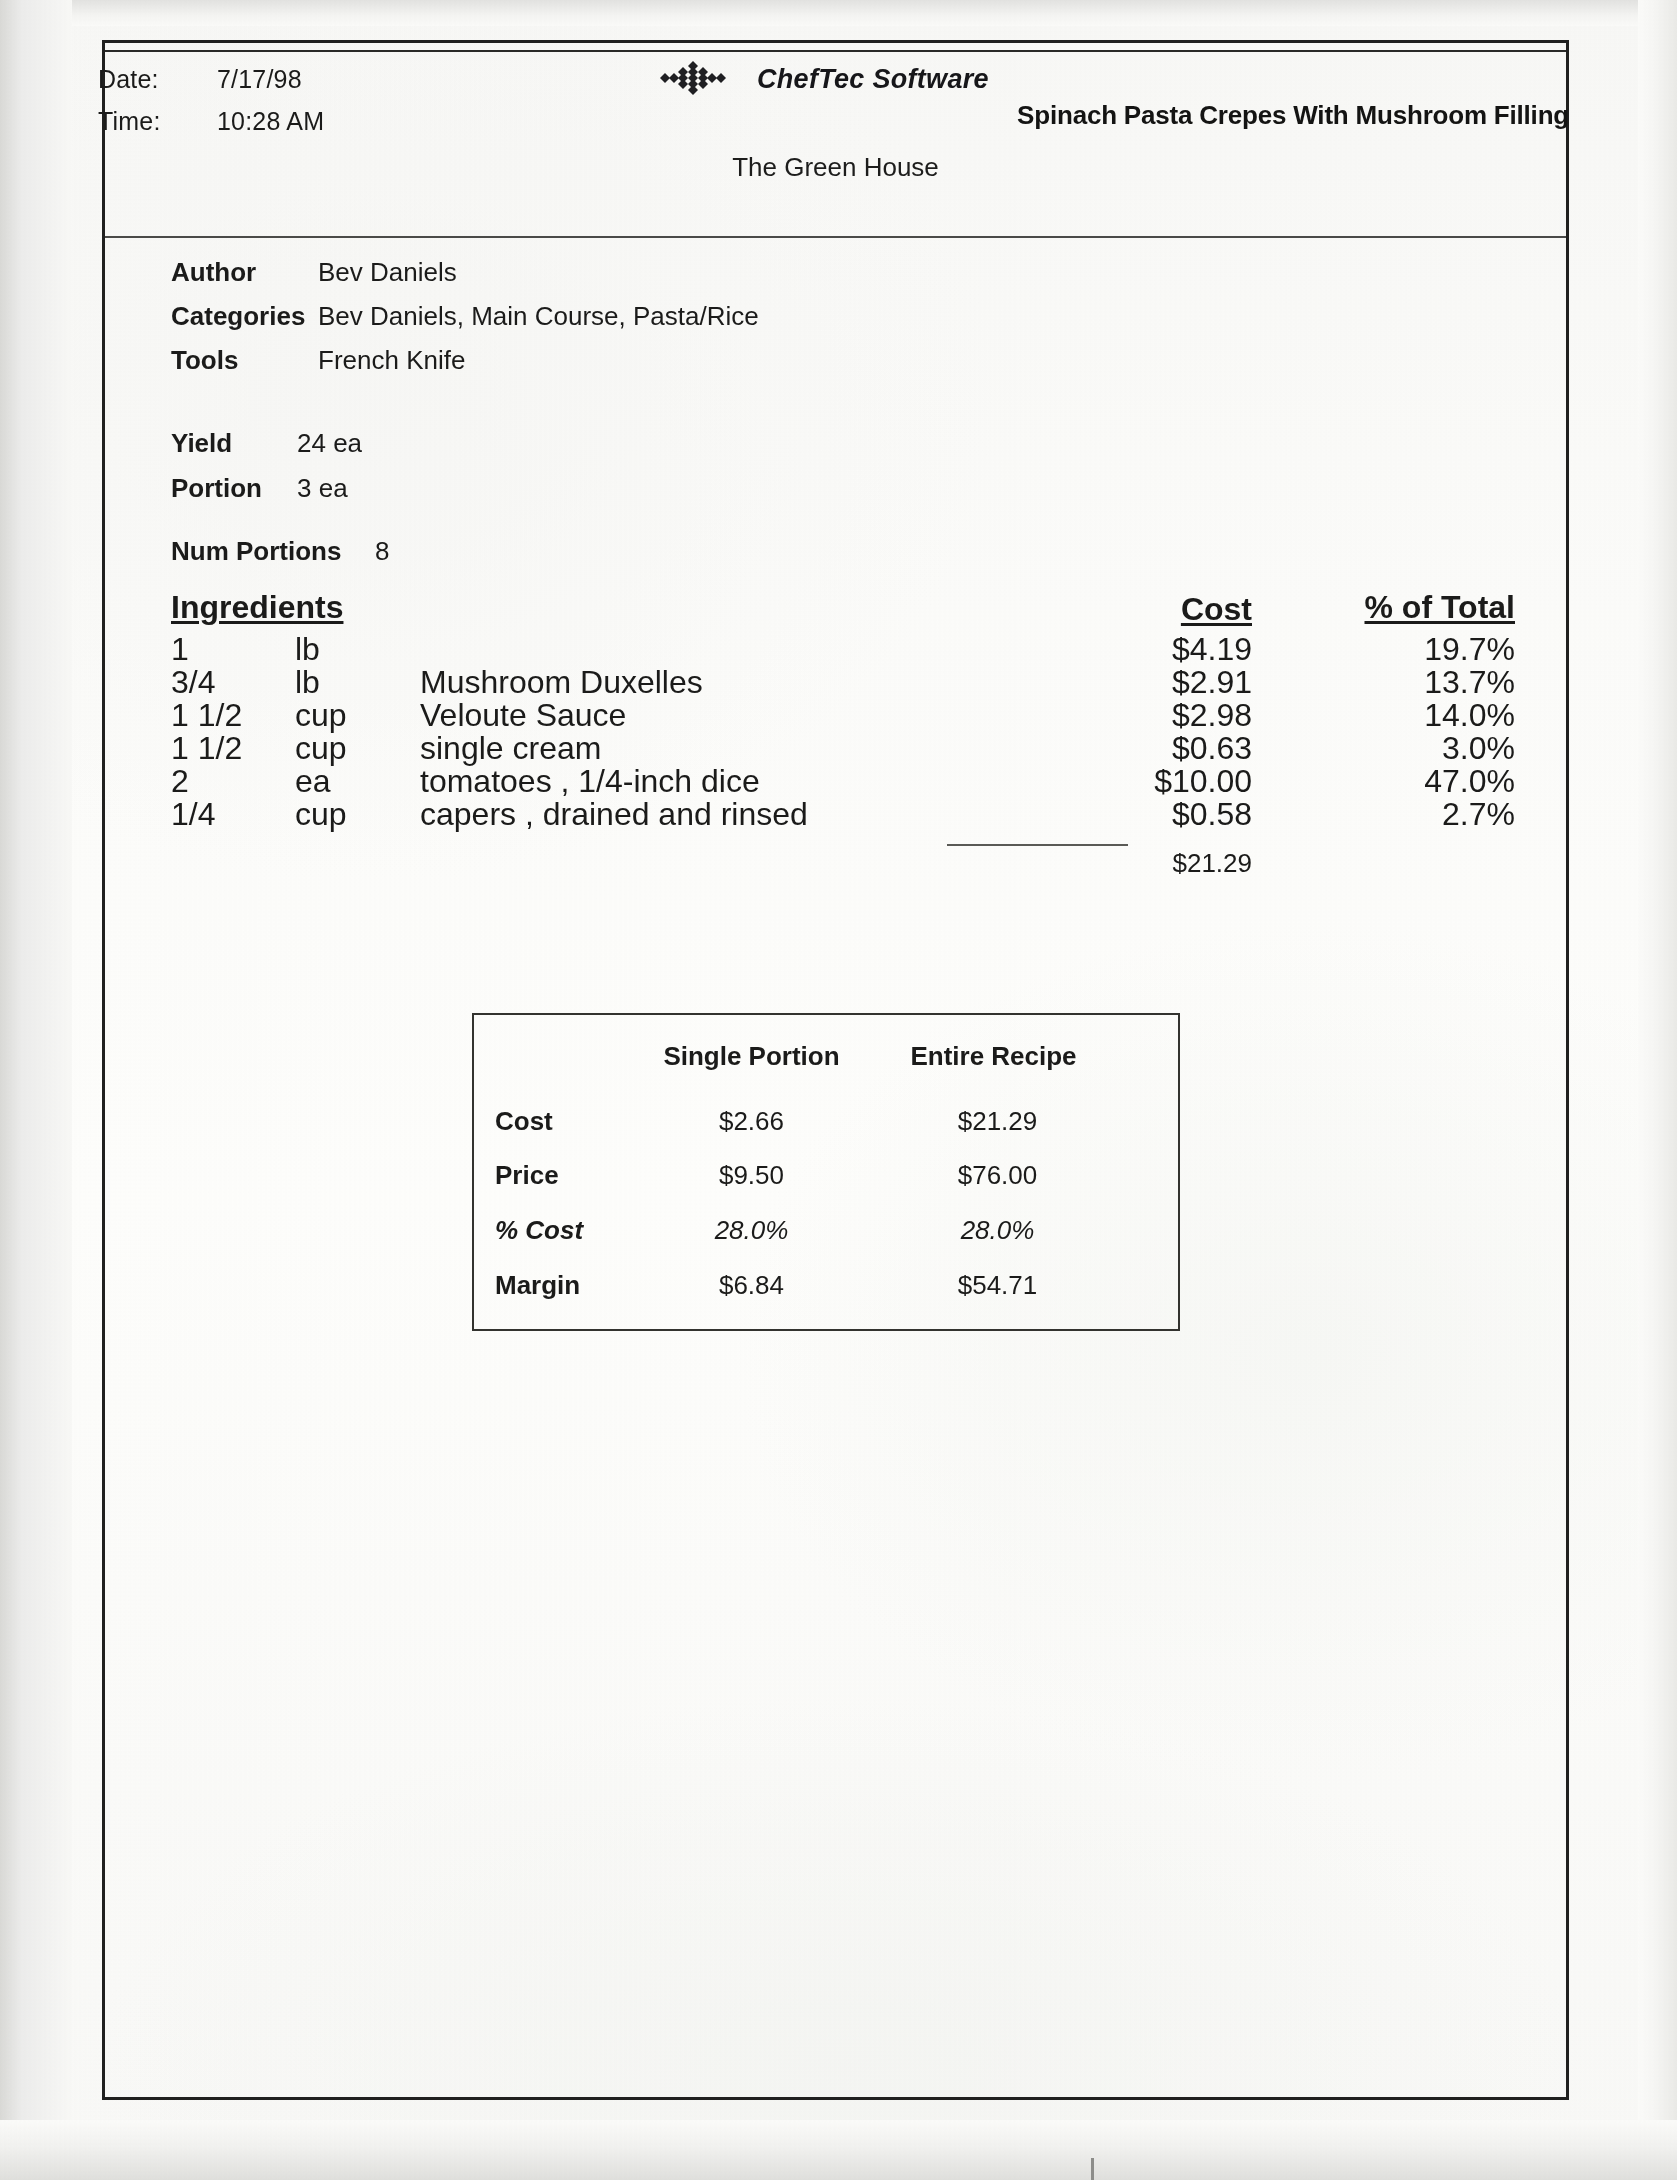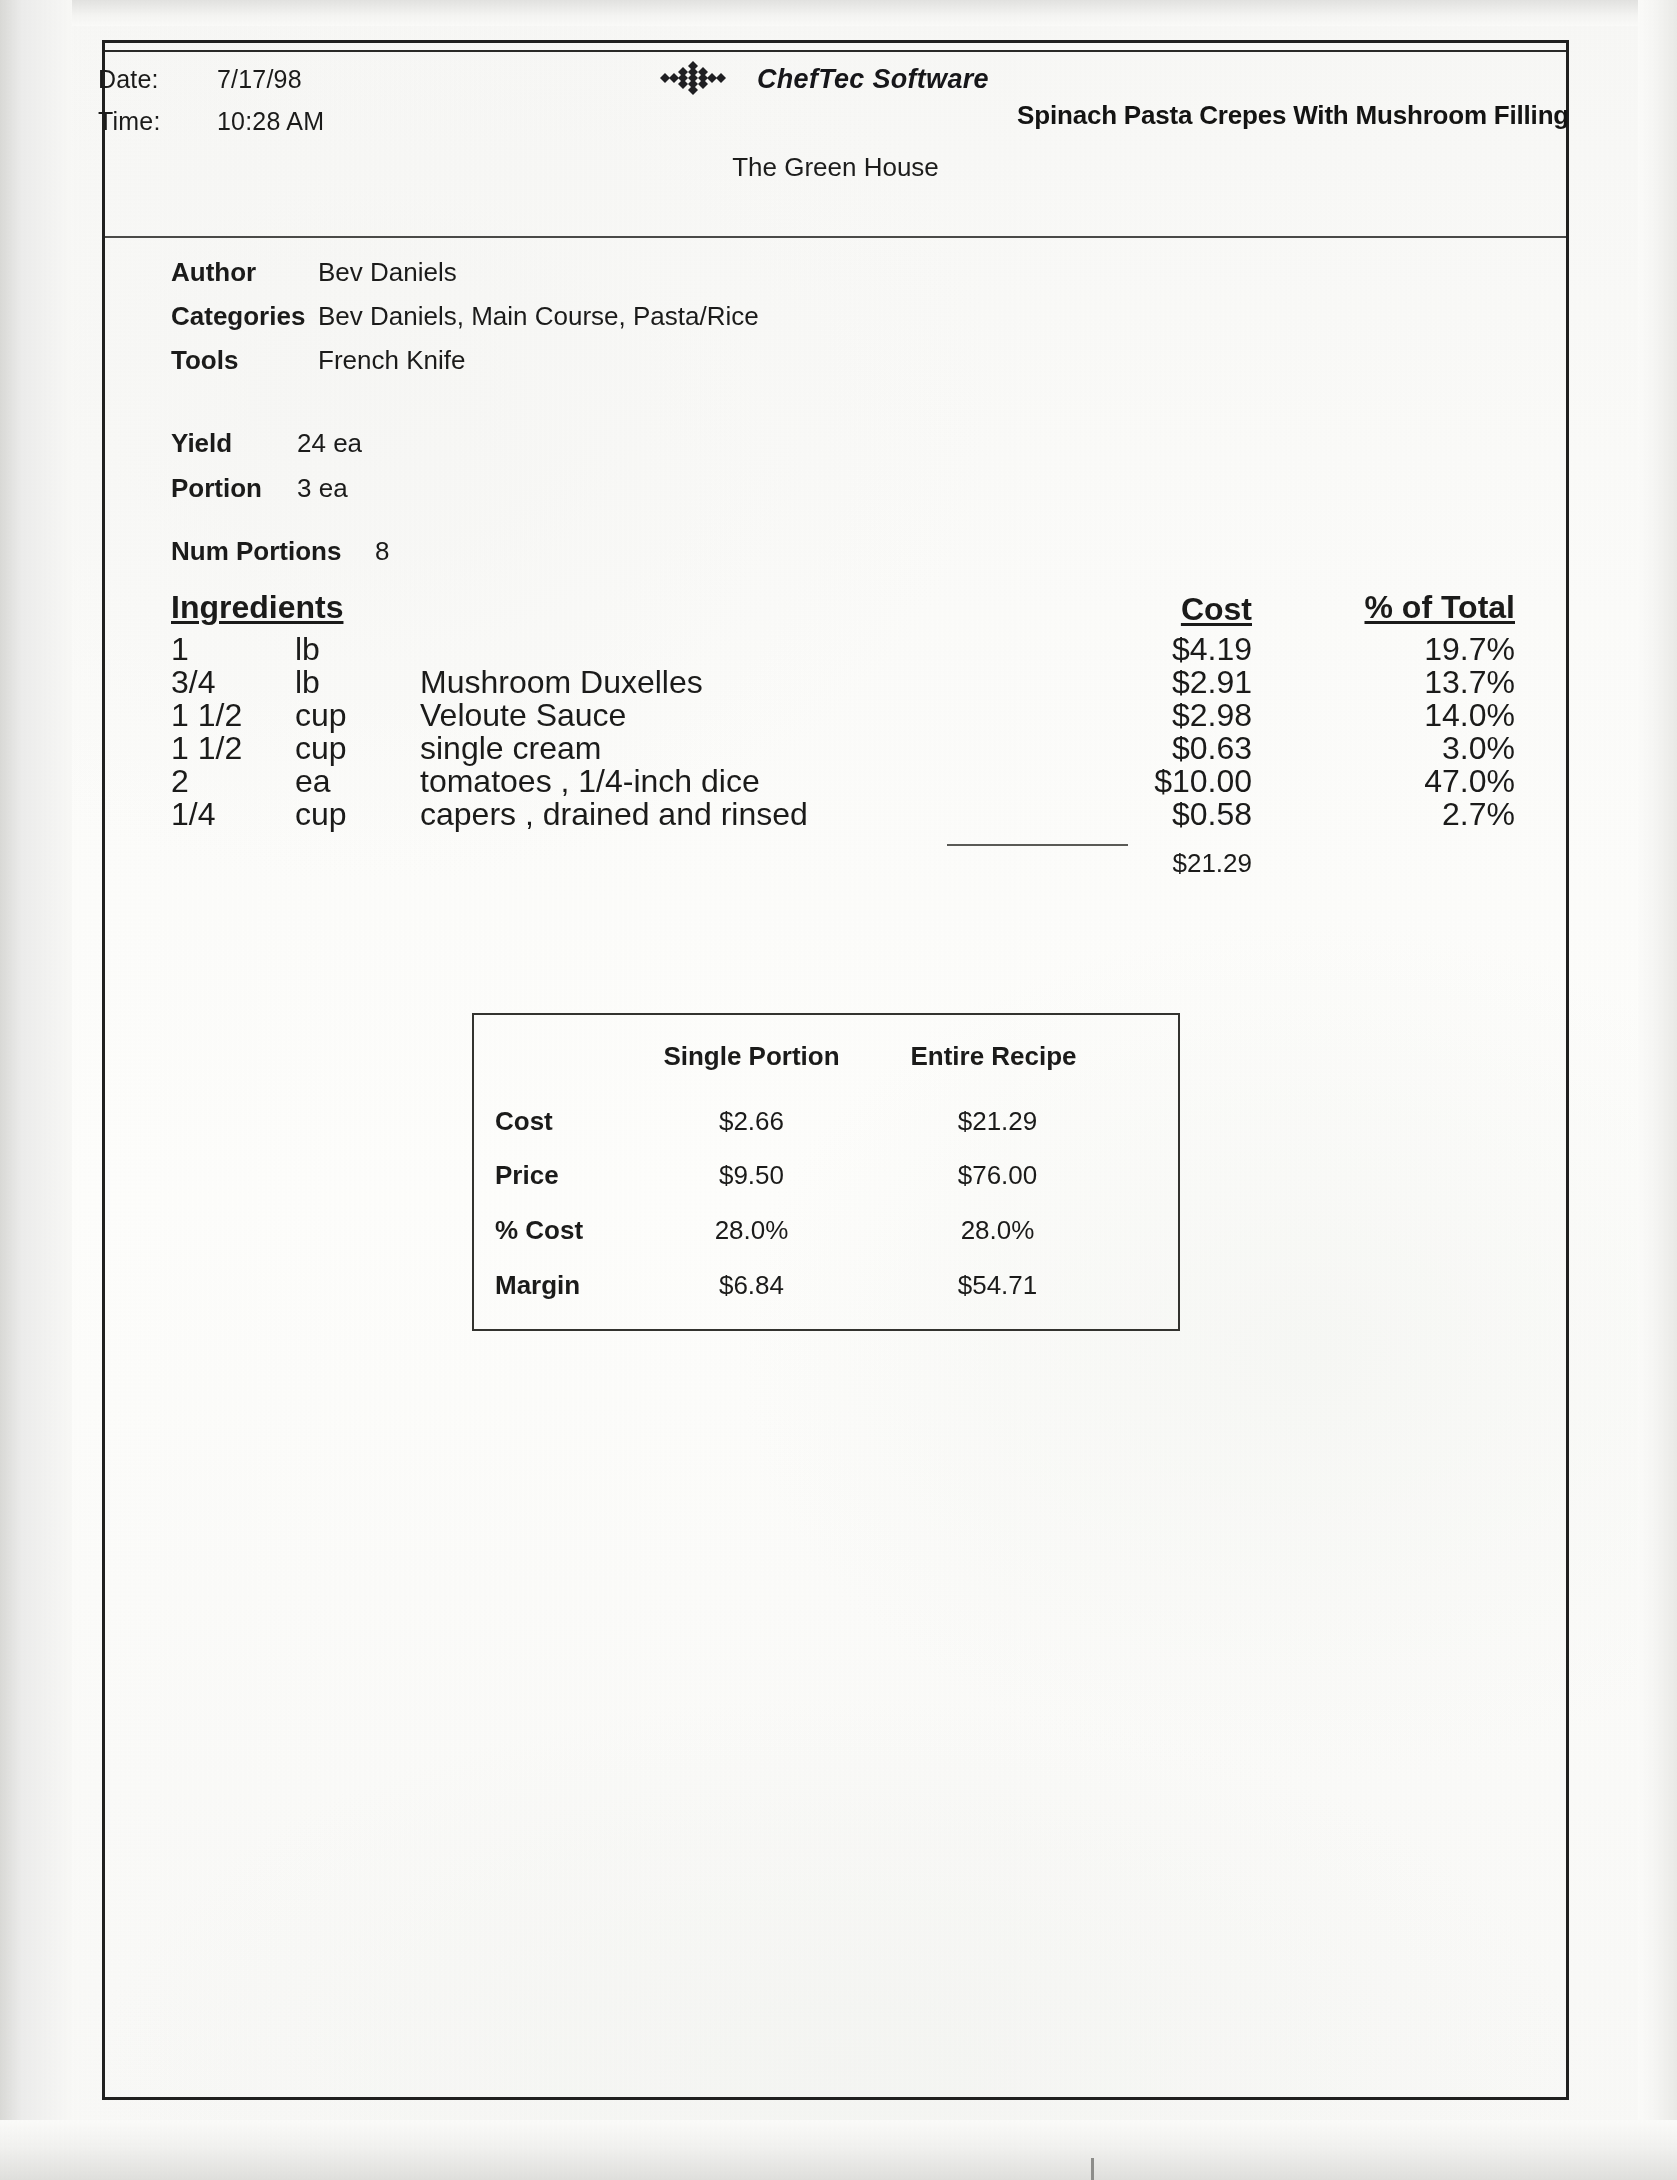--- a/index.html
+++ b/index.html
@@ -330,21 +330,21 @@
     text-align: center;
   }
   .sum-row .sv2 {
     position: absolute;
     left: 396px;
     width: 259px;
     text-align: center;
   }
   .sum-row.r0 { top: 93px; }
   .sum-row.r1 { top: 147px; }
-  .sum-row.r2 { top: 202px; }
+  .sum-row.r2 { top: 202px; font-style: italic; }
   .sum-row.r3 { top: 257px; }
 </style>
 </head>
 <body>
 
 <div class="scan-page"></div>
 <div class="scan-edge-top"></div>
 <div class="scan-edge-left"></div>
 <div class="scan-edge-right"></div>
 <div class="scan-edge-bottom"></div>

